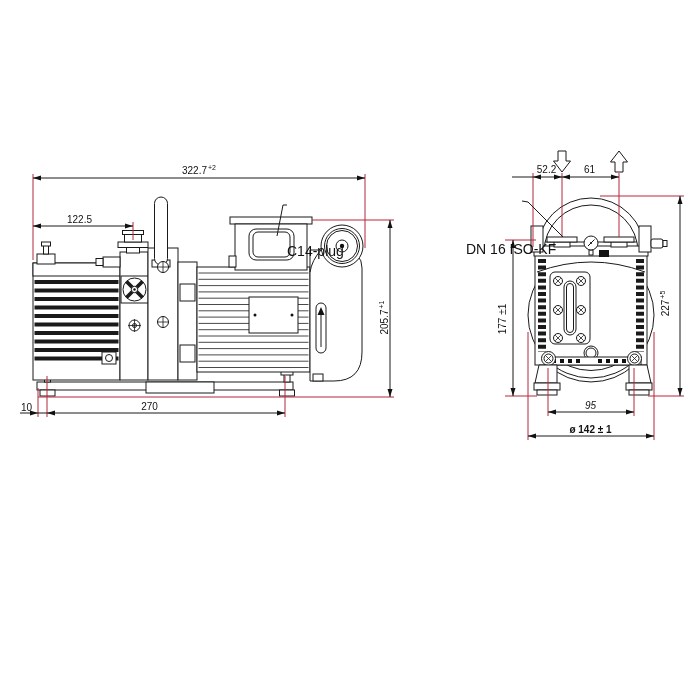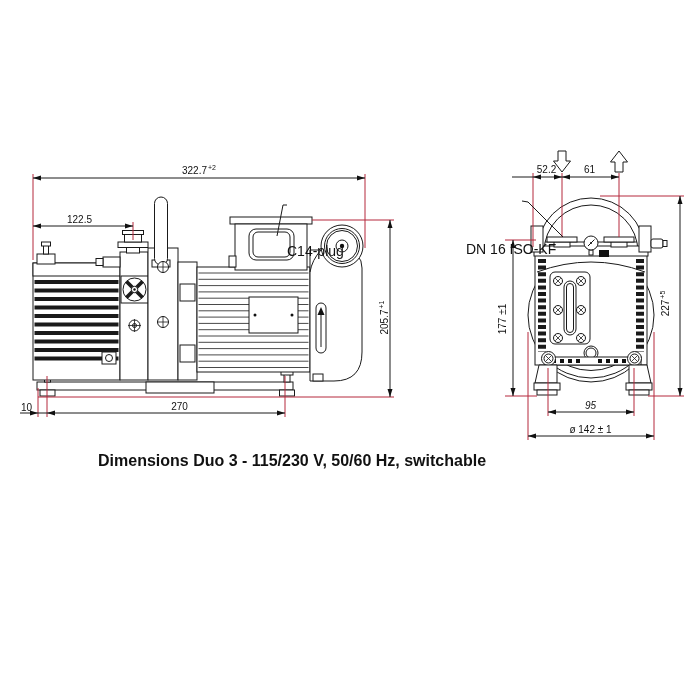--- a/index.html
+++ b/index.html
@@ -358,31 +358,30 @@
 <span class="dim" style="left:149px;top:162px;width:100px;"><span>322.7</span><sup>+2</sup></span>
 
 <span class="dim" style="left:40px;top:211px;width:80px;"><span>122.5</span><sup></sup></span>
 
 <span class="lbl" style="left:287px;top:197px;">C14-plug</span>
 
 <span class="dim rot" style="left:333px;top:310px;width:100px;"><span>205.7</span><sup>+1</sup></span>
 
 <span class="dim" style="left:7px;top:399px;width:40px;"><span>10</span><sup></sup></span>
 
-<span class="dim" style="left:140px;top:398px;width:80px;"><span>270</span><sup></sup></span>
+<span class="dim" style="left:110px;top:398px;width:80px;"><span>270</span><sup></sup></span>
 
 <span class="dim" style="left:522px;top:161px;width:50px;"><span>52.2</span><sup></sup></span>
 
 <span class="dim" style="left:565px;top:161px;width:50px;text-align:center;"><span>61</span><sup></sup></span>
 
 <span class="lbl" style="left:466px;top:195px;">DN 16 ISO-KF</span>
 
 <span class="dim rot" style="left:451px;top:311px;width:100px;"><span>177 ±1</span><sup></sup></span>
 
 <span class="dim rot" style="left:614px;top:296px;width:100px;"><span>227</span><sup>+5</sup></span>
 
 <span class="dim" style="left:561px;top:397px;width:60px;font-style:italic;"><span>95</span><sup></sup></span>
 
-<span class="dim" style="left:541px;top:421px;width:100px;"><span>ø 142 ± 1</span><sup></sup></span>
-
-<div class="caption">Dimensions Duo 3 - 115/230 V, 50/60 Hz, switchable</div>
+<span class="dim" style="left:541px;top:421px;width:100px;font-weight:bold;"><span>ø 142 ± 1</span><sup></sup></span>
+
 
 </div>
 
 </body></html>

